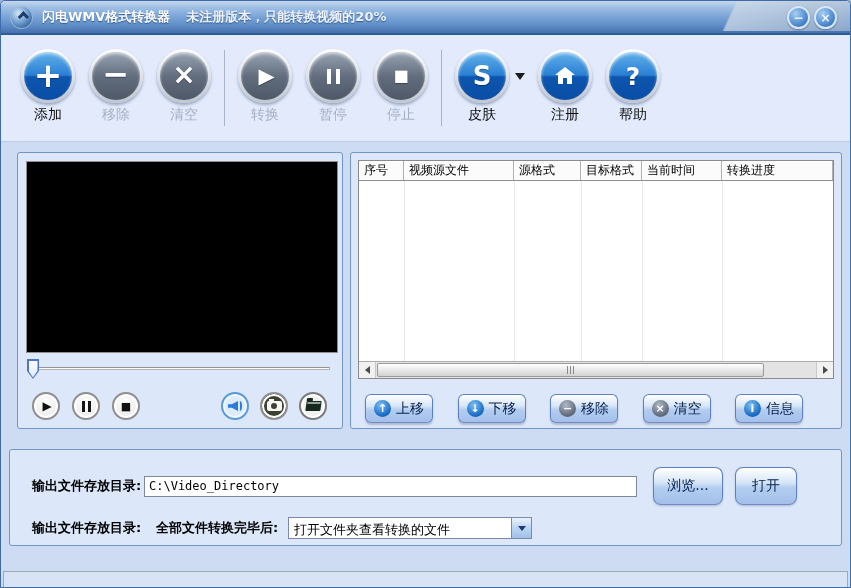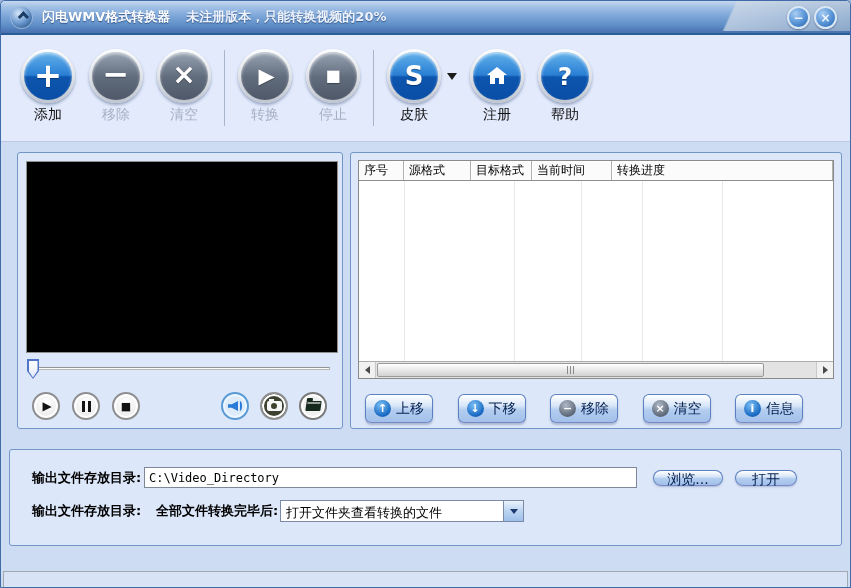--- a/index.html
+++ b/index.html
@@ -147,29 +147,29 @@
 
   
   .panel.bottom { margin:20px 8px 0 8px; height:97px; padding:17px 0 0 22px; }
   .out-row { display:flex; align-items:center; }
   .out-row + .out-row { margin-top:12px; }
   .out-label { font-size:13px; font-weight:bold; color:#000000; white-space:nowrap; flex:none; }
   .out-label.w1 { width:106px; }
   .out-label.w2 { width:124px; margin-left:18px; }
   .dir-input { width:493px; height:21px; margin-left:6px; border:1px solid #7f8896; background:#fff;
     font-family:"DejaVu Sans Mono", monospace; font-size:12px; padding:0 4px; color:#000; }
-  .pill-btn { height:16px; border-radius:8px; border:1px solid #5c80c0; border-bottom-color:#7787c8;
+  .pill-btn { height:38px; border-radius:8px; border:1px solid #5c80c0; border-bottom-color:#7787c8;
     background:linear-gradient(180deg,#ffffff,#d8e6f8 40%,#b3cdf0 55%,#a3c0ea);
     box-shadow:0 1px 2px rgba(80,100,140,.35), inset 0 1px 0 #fff;
     font-family:inherit; font-size:14px; color:#031f4e; cursor:pointer; }
   .pill-btn.browse { width:70px; margin-left:16px; }
   .pill-btn.open { width:62px; margin-left:12px; }
   .combo { height:22px; display:flex; border:1px solid #7a8aa8; background:#fff; cursor:pointer; }
   .combo.c1 { width:265px; margin-left:6px; }
-  .combo.c2 { width:244px; margin-left:0; }
+  .combo.c2 { width:244px; margin-left:8px; }
   .combo-text { flex:1; font-size:13px; padding:3px 4px 0 5px; white-space:nowrap; overflow:hidden; color:#000; }
   .combo-btn { width:20px; background:linear-gradient(#eaf3fd,#bcd4f2 50%,#9fc0ea);
     border-left:1px solid #7a8aa8; display:flex; align-items:center; justify-content:center; }
   .tri-d { width:0; height:0; border-left:4px solid transparent; border-right:4px solid transparent;
     border-top:5px solid #1c3a6e; }
 
   .statusbar { margin:25px 2px 0 2px; height:16px; background:#d8e3f5;
     border:1px solid #a0a8b0; border-bottom:none; }
 </style>
 </head>
@@ -214,20 +214,28 @@
         <div class="tb-label">清空</div>
       </div>
       <div class="tb-sep"></div>
       <div class="tb-btn off">
         <div class="tb-ring">
           <div class="tb-inner gray">
             <span class="tb-glyph g-convert">▶</span>
           </div>
         </div>
         <div class="tb-label">转换</div>
+      </div>
+      <div class="tb-btn off">
+        <div class="tb-ring">
+          <div class="tb-inner gray">
+            <span class="icon-pause"></span>
+          </div>
+        </div>
+        <div class="tb-label">暂停</div>
       </div>
       <div class="tb-btn off">
         <div class="tb-ring">
           <div class="tb-inner gray">
             <span class="tb-glyph g-stop">■</span>
           </div>
         </div>
         <div class="tb-label">停止</div>
       </div>
       <div class="tb-sep"></div>
@@ -296,20 +304,23 @@
         </span>
       </div>
     </div>
 
     <div class="panel right">
       <div class="qtable">
         <div class="qhead" id="qhead">
             <div class="qh-cell" style="width: 45px;">
               <span>序号</span>
             </div>
+            <div class="qh-cell" style="width: 110px;">
+              <span>视频源文件</span>
+            </div>
             <div class="qh-cell" style="width: 67px;">
               <span>源格式</span>
             </div>
             <div class="qh-cell" style="width: 61px;">
               <span>目标格式</span>
             </div>
             <div class="qh-cell" style="width: 80px;">
               <span>当前时间</span>
             </div>
             <div class="qh-cell fill">

